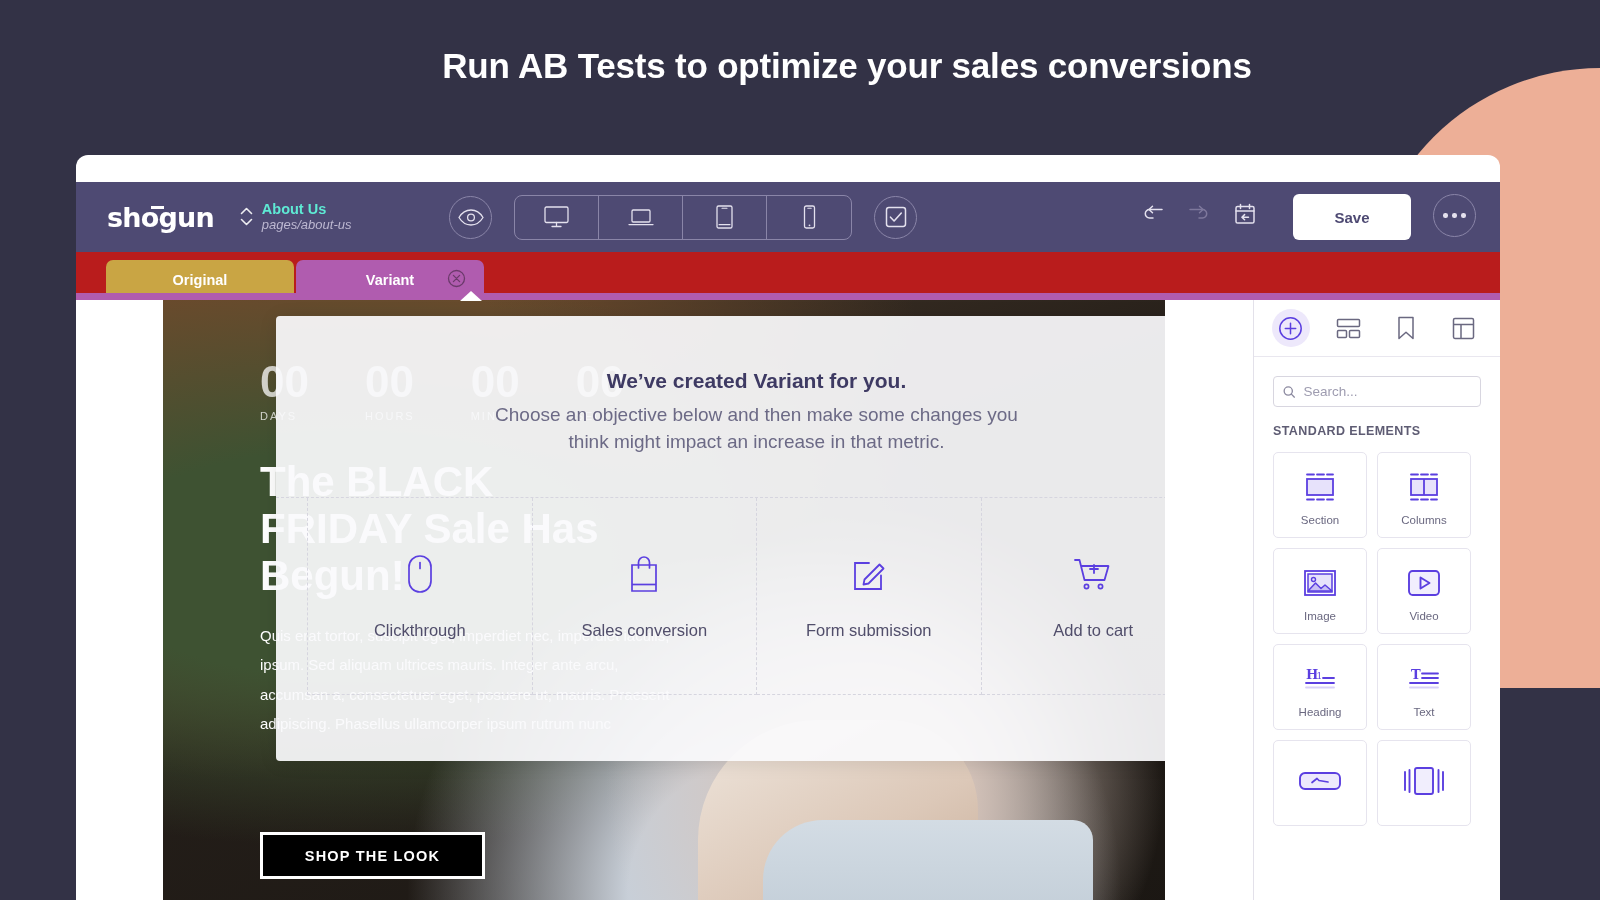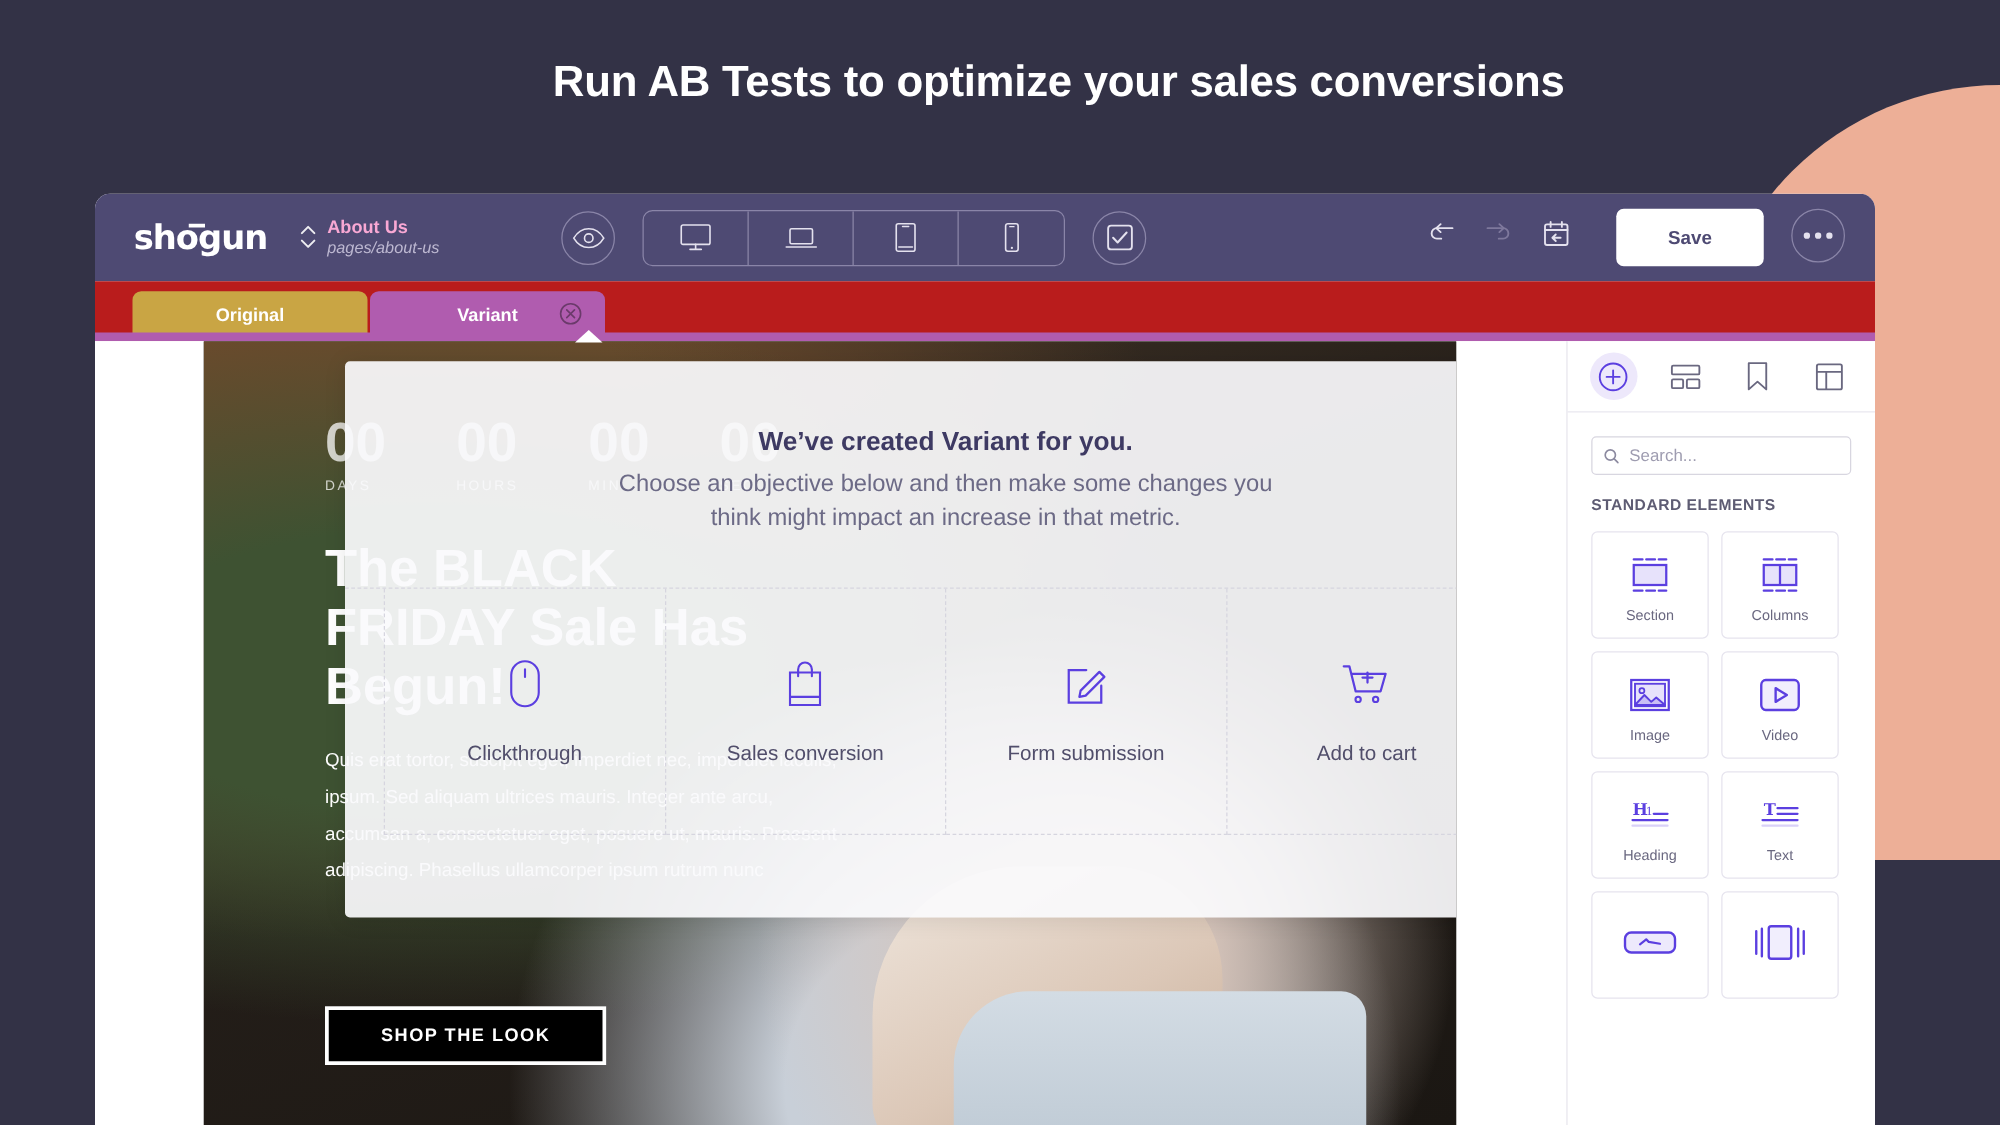--- a/index.html
+++ b/index.html
@@ -45,20 +45,21 @@
   }
 
   
   .topbar {
     position: relative;
     height: 70px;
     background: #4E4A73;
     display: flex;
     align-items: center;
     padding: 0 0 0 31px;
+    margin-top: 27px;
   }
   .logo {
     color: #fff;
     font-size: 27px;
     font-weight: bold;
     letter-spacing: -0.8px;
     position: relative;
     font-family: "DejaVu Sans", sans-serif;
   }
   .logo .macron {
@@ -74,21 +75,21 @@
   }
   .chev-stack {
     display: flex; flex-direction: column;
     align-items: center; justify-content: center;
     margin-right: 9px;
     opacity: .9;
   }
   .chev-stack svg { display: block; }
   .page-meta { line-height: 1.15; }
   .page-title {
-    color: #f9a8d4; font-size: 14.5px; font-weight: bold;
+    color: #5eead4; font-size: 14.5px; font-weight: bold;
   }
   .page-path {
     color: #BDB8D1; font-size: 13px; font-style: italic;
   }
 
   .circle-btn {
     width: 43px; height: 43px;
     border: 1.4px solid #8A85A8;
     border-radius: 50%;
     display: flex; align-items: center; justify-content: center;

